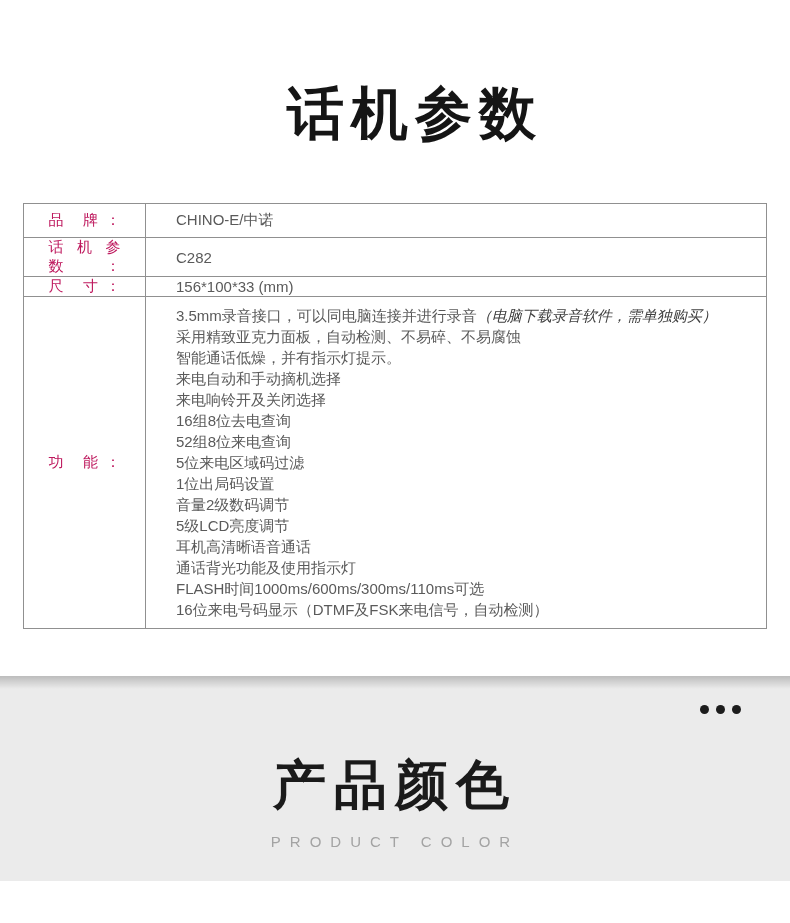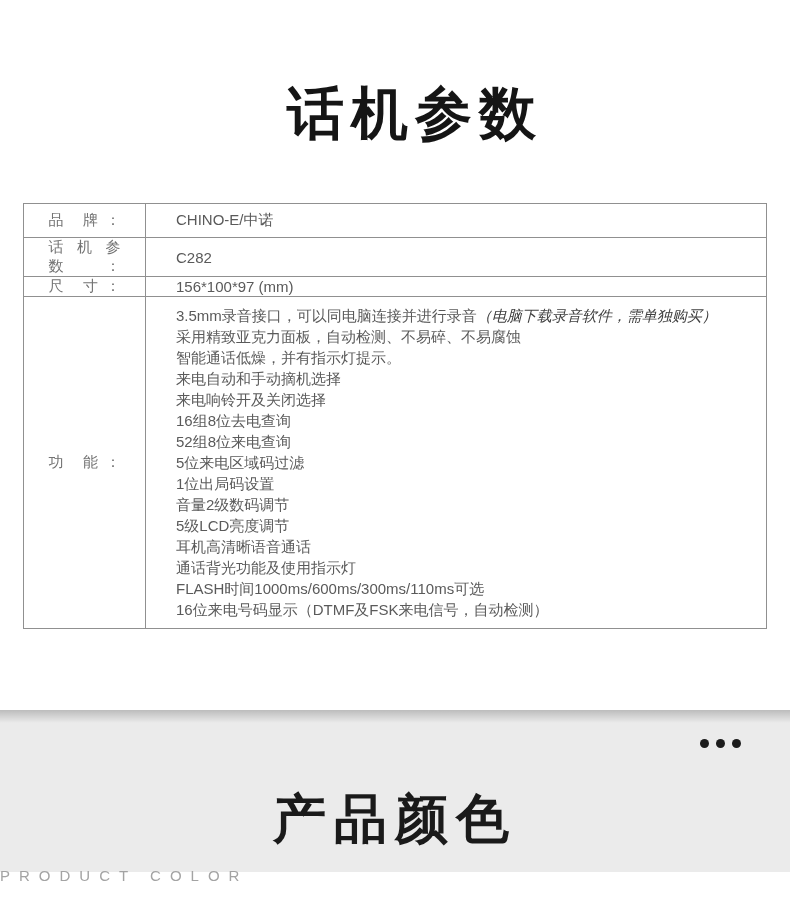--- a/index.html
+++ b/index.html
@@ -21,55 +21,55 @@
     letter-spacing:7px; font-weight:400;
   }
 
   
   .spec-table {
     position:absolute; left:23px; top:203px; width:744px;
     border-collapse:collapse; table-layout:fixed;
     font-size:15px; color:#5a5a5a;
   }
   .spec-table td { border:1px solid #909090; vertical-align:middle; }
-  .label-cell { width:122px; color:#737373; }
+  .label-cell { width:122px; color:#be185d; }
   .label-box {
     width:72px; margin:0 auto;
     text-align:justify; text-align-last:justify;
   }
   .value-cell { padding-left:30px; }
   .row-brand td   { height:34px; }
   .row-model td   { height:33px; }
   .row-size td    { height:19px; }
   .row-packing td { height:37px; }
   .fn-cell { padding:8px 10px 8px 30px; }
   .fn-line { line-height:21px; white-space:nowrap; }
 
   
   .color-section {
-    position:absolute; left:0; top:710px; width:790px; height:162px;
+    position:absolute; left:0; top:676px; width:790px; height:205px;
     background:#ebebeb;
   }
   .color-section::before {
     content:""; position:absolute; left:0; top:0; width:100%; height:13px;
     background:linear-gradient(to bottom, rgba(0,0,0,0.20), rgba(0,0,0,0));
   }
   .more-dots {
     position:absolute; top:29px; right:49px;
     display:flex; gap:7px;
   }
   .more-dots .dot {
     width:9px; height:9px; border-radius:50%; background:#1c1c1c;
   }
   .color-title {
     padding-top:74px; text-align:center;
     font-size:53px; font-weight:900; color:#1a1a1a; letter-spacing:8px;
   }
   .color-sub {
-    margin-top:11px; text-align:left;
+    margin-top:11px; text-align:center;
     font-size:15px; color:#a3a3a3; letter-spacing:9px;
   }
 </style>
 </head>
 <body>
 
 <div class="page">
 
   <div class="header">
     <div class="header-title">话机参数</div>
@@ -86,21 +86,21 @@
     <tr class="row-model">
       <td class="label-cell">
         <div class="label-box">话机参数：</div>
       </td>
       <td class="value-cell">C282</td>
     </tr>
     <tr class="row-size">
       <td class="label-cell">
         <div class="label-box">尺 寸：</div>
       </td>
-      <td class="value-cell">156*100*97 (mm)</td>
+      <td class="value-cell">156*100*33 (mm)</td>
     </tr>
     <tr class="row-function">
       <td class="label-cell">
         <div class="label-box">功 能：</div>
       </td>
       <td class="fn-cell">
         <div>
               <div class="fn-line"><span>3.5mm录音接口，可以同电脑连接并进行录音</span><span style="color: #404040; font-style: italic;">（电脑下载录音软件，需单独购买）</span></div>
               <div class="fn-line"><span>采用精致亚克力面板，自动检测、不易碎、不易腐蚀</span></div>
               <div class="fn-line"><span>智能通话低燥，并有指示灯提示。</span></div>

